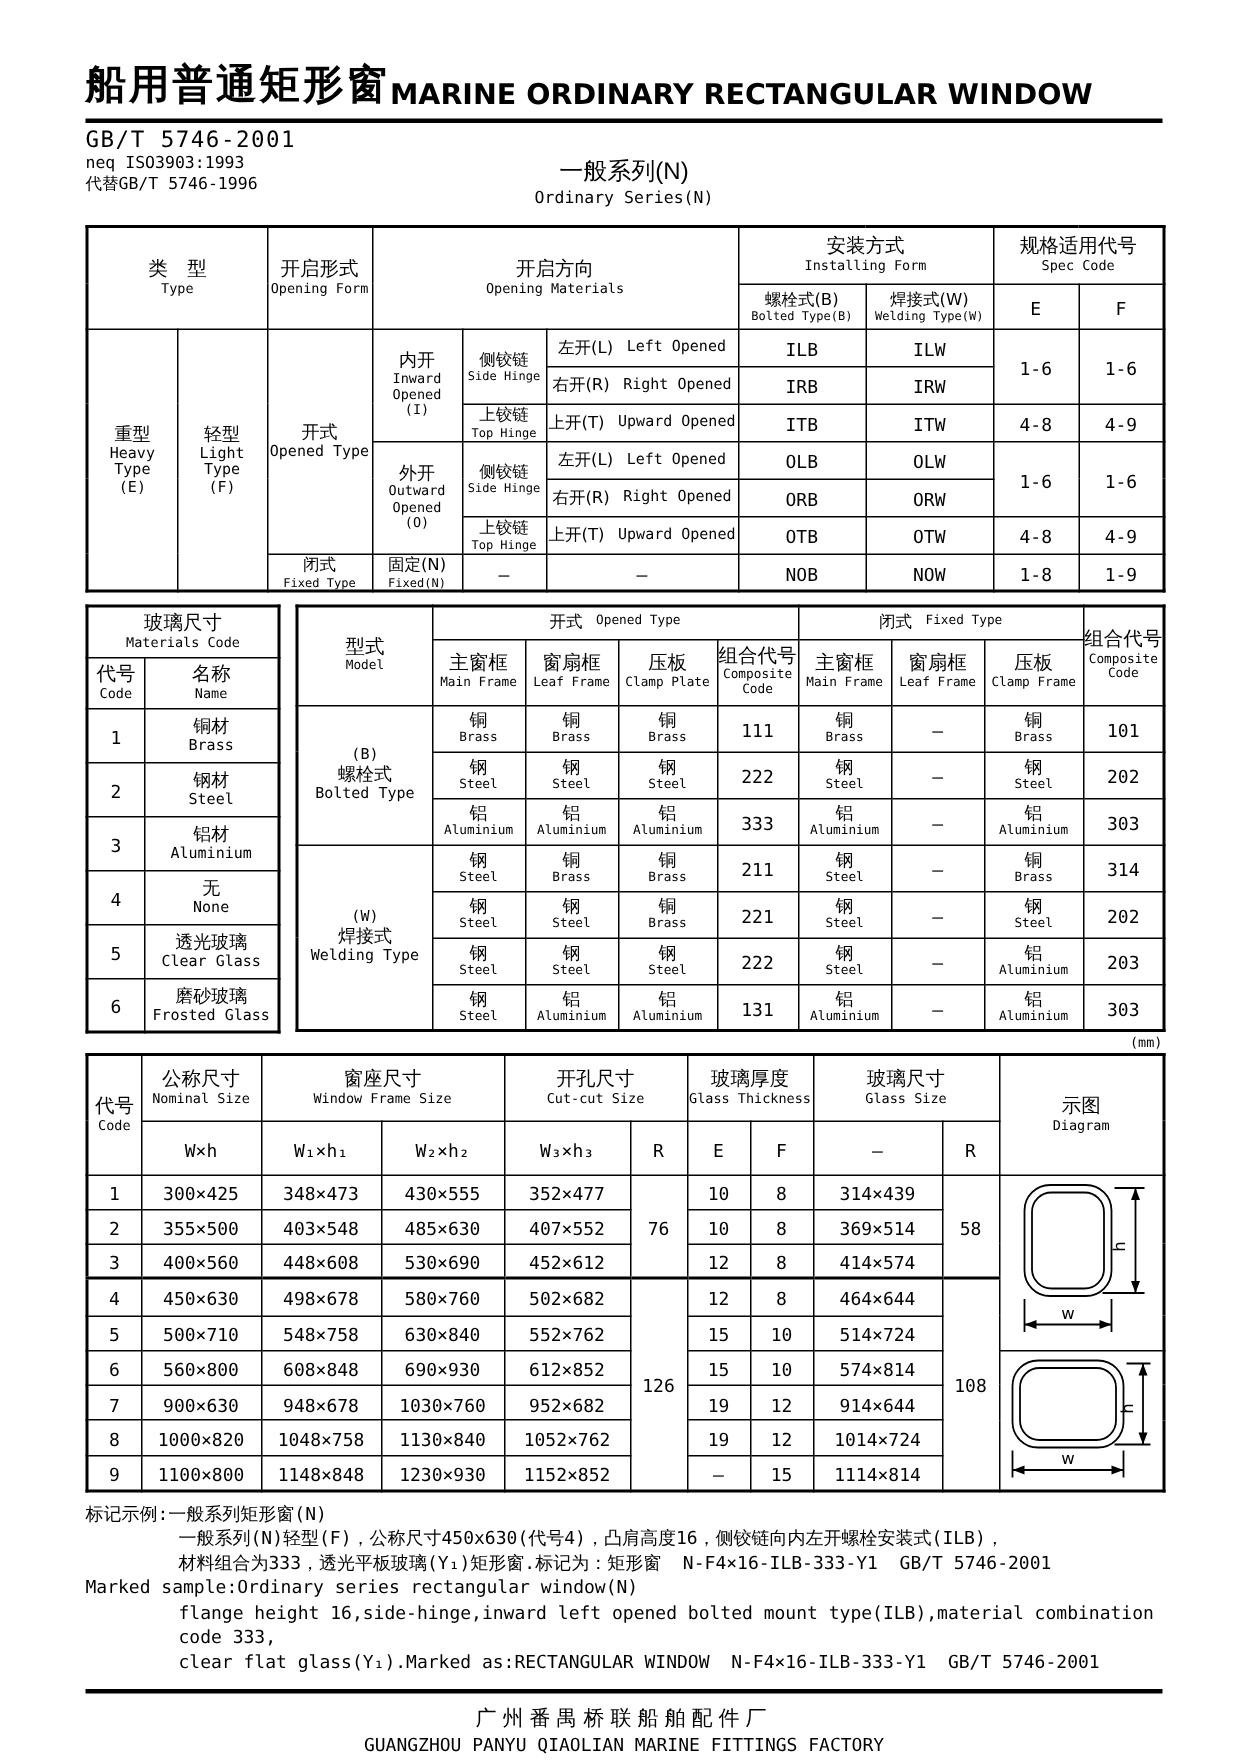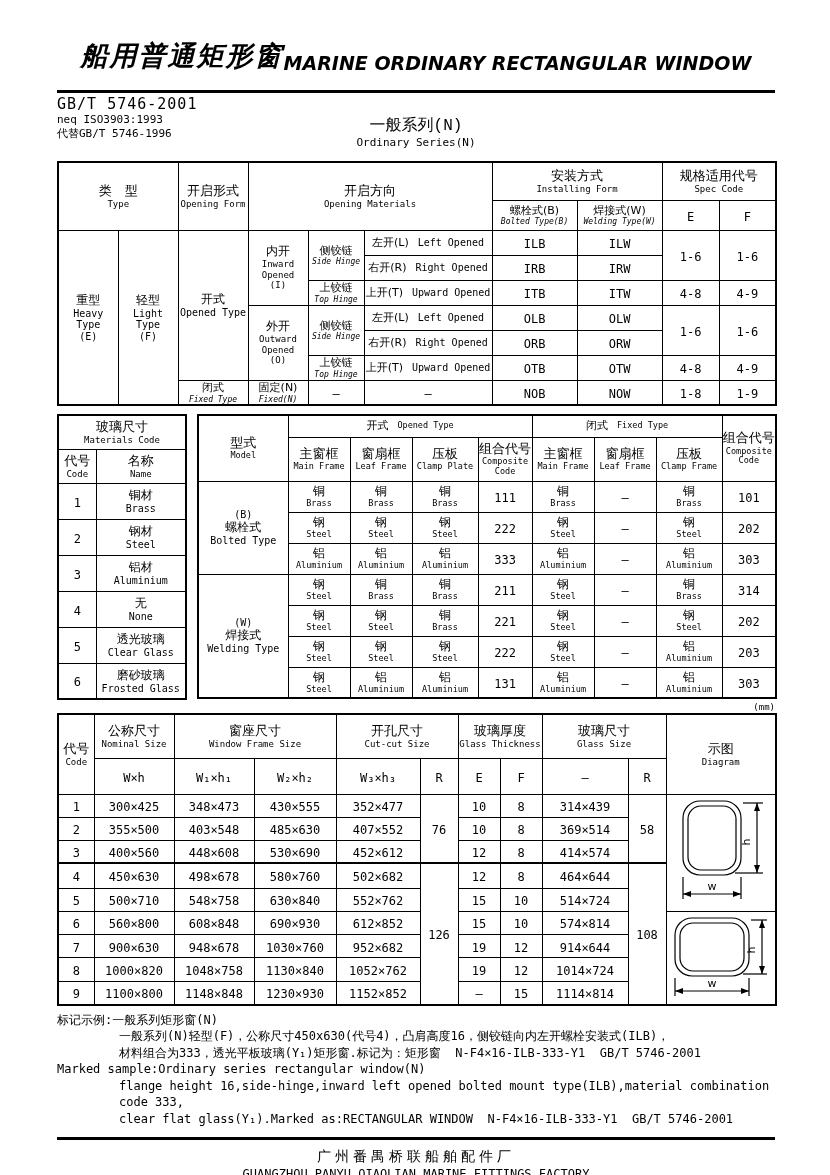--- a/index.html
+++ b/index.html
@@ -1,41 +1,41 @@
 <!DOCTYPE html>
 <html><head>
 <meta charset="utf-8">
 <style>
   * { box-sizing: border-box; margin: 0; padding: 0; }
   html,body { width:830px; background:#fff; color:#000; }
   body { font-family:"DejaVu Sans Mono","DejaVu Sans",monospace; }
   .page { width:830px; height:1175px; padding:38px 55px 0 57px; overflow:hidden; }
 
   
-  .header-top { display:flex; justify-content:center; align-items:flex-end;
-                border-bottom:3px solid #000; padding-bottom:16px;font-style:italic; }
+  .header-top { display:flex; justify-content:flex-start; align-items:flex-end;
+                border-bottom:3px solid #000; padding-bottom:5px; }
   .title-zh { font-family:"DejaVu Sans","Liberation Sans",sans-serif; font-size:27px; font-weight:bold; letter-spacing:2px; }
   .title-en { font-family:"DejaVu Sans","Liberation Sans",sans-serif; font-size:19px; font-weight:bold; }
   .header-sub { position:relative; height:62px; margin-top:2px; }
   .std-block { position:absolute; left:0; top:0; }
   .std-main { font-size:15px; letter-spacing:1px; }
   .std-sub  { font-size:11px; line-height:14px; }
   .series-block { position:absolute; left:0; right:0; top:20px; text-align:center; }
-  .series-zh { font-family:Liberation Mono, monospace; font-size:16px;text-align:center; }
+  .series-zh { font-family:Liberation Sans, sans-serif; font-size:16px;text-align:center; }
   .series-en { font-size:11px; }
 
   
   table { border-collapse:collapse; table-layout:fixed; border:2px solid #000; }
   td,th { border:1px solid #000; text-align:center; vertical-align:middle; padding:0; font-weight:normal; overflow:hidden; }
   .zh { display:block; font-family:"DejaVu Sans","Liberation Sans",sans-serif; font-size:12px; line-height:1.25; white-space:pre-line; }
   .en { display:block; font-family:"DejaVu Sans Mono",monospace; font-size:9px; line-height:1.15; white-space:pre-line; }
   th .zh { font-size:13px; }
   .val { font-family:"DejaVu Sans Mono",monospace; font-size:12px; white-space:nowrap; }
   .sm .zh { font-size:11px; }
-  .sm .en { font-size:8px;font-style:italic; }
+  .sm .en { font-size:8px; }
 
   .t1 { width:718px; margin-top:4px; }
   .t1 thead tr:nth-child(1){ height:38px; }
   .t1 thead tr:nth-child(2){ height:30px; }
   .t1 tbody tr { height:25px; }
   .dir { display:flex; gap:9px; align-items:center; justify-content:center; }
   .dir .zh { display:inline; font-size:11px; }
   .dir .en { display:inline; font-size:10px; }
 
   .mid { display:flex; gap:10px; margin-top:8px; align-items:flex-start; }

